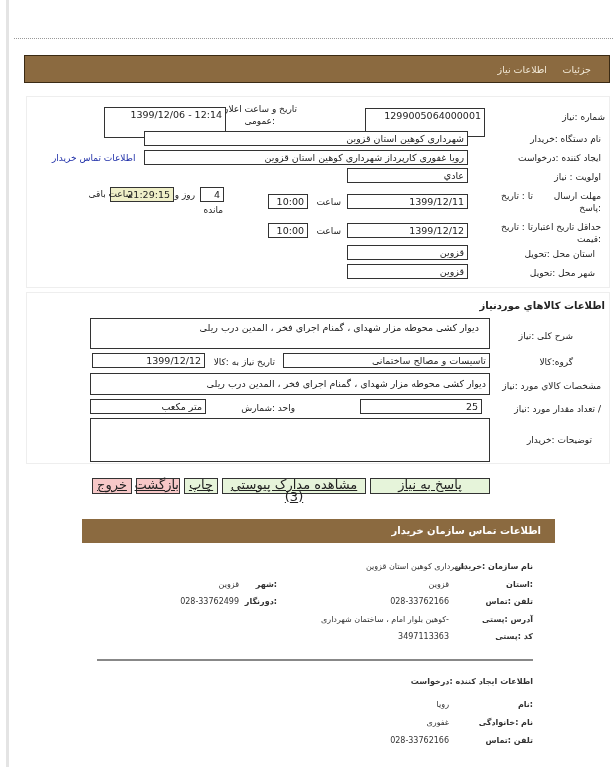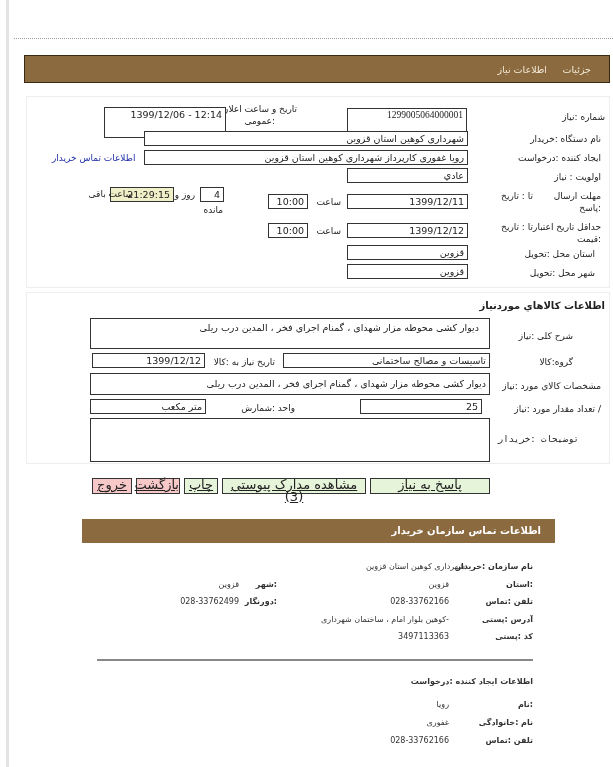--- a/index.html
+++ b/index.html
@@ -35,21 +35,21 @@
 <div class="dotline"></div>
 
 <div class="hdr">
   <span style="right:18px;">جزئیات</span>
   <span style="right:62px;">اطلاعات نیاز</span>
 </div>
 
 <div class="panel" style="left:26px; top:96px; width:584px; height:192px;"></div>
 
 <div class="lbl" style="right:8px; top:112px;">شماره :نیاز</div>
-<div class="box ltr" style="left:347px; top:108px; width:120px; height:29px;font-family:Liberation Serif, serif;">1299005064000001</div>
+<div class="box ltr" style="left:365px; top:108px; width:120px; height:29px;">1299005064000001</div>
 
 <div class="lbl" style="right:316px; top:104px;">تاریخ و ساعت اعلان</div>
 <div class="lbl" style="right:338px; top:116px;">:عمومی</div>
 <div class="box ltr" style="left:104px; top:107px; width:122px; height:31px;">1399/12/06 - 12:14</div>
 
 <div class="lbl" style="right:12px; top:134px;">نام دستگاه :خریدار</div>
 <div class="box" style="left:144px; top:131px; width:324px; height:15px;">شهرداری کوهین استان قزوین</div>
 
 <div class="lbl" style="right:12px; top:153px;">ایجاد کننده :درخواست</div>
 <div class="box" style="left:144px; top:150px; width:324px; height:15px;">رویا غفوری کارپرداز شهرداری کوهین استان قزوین</div>
@@ -97,21 +97,21 @@
 <div class="box ltr" style="left:92px; top:353px; width:113px; height:15px;">1399/12/12</div>
 
 <div class="lbl" style="right:12px; top:381px;">مشخصات کالاي مورد :نیاز</div>
 <div class="box" style="left:90px; top:373px; width:400px; height:22px; line-height:20px;">دیوار کشی محوطه مزار شهدای ، گمنام اجرای فخر ، المدین درب ریلی</div>
 
 <div class="lbl" style="right:12px; top:404px;">/ تعداد مقدار مورد :نیاز</div>
 <div class="box ltr" style="left:360px; top:399px; width:122px; height:15px;">25</div>
 <div class="lbl" style="right:318px; top:403px;">واحد :شمارش</div>
 <div class="box" style="left:90px; top:399px; width:116px; height:15px;">متر مکعب</div>
 
-<div class="lbl" style="right:34px; top:435px;font-family:Liberation Mono, monospace;">توضیحات :خریدار</div>
+<div class="lbl" style="right:21px; top:435px;">توضیحات :خریدار</div>
 <div class="box" style="left:90px; top:418px; width:400px; height:44px; padding-right:10px; line-height:14px;">
 </div>
 
 <div class="btn g" style="left:370px; top:478px; width:120px;"><span>پاسخ به نیاز</span></div>
 <div class="btn g" style="left:222px; top:478px; width:144px;"><span>مشاهده مدارک پیوستی (3)</span></div>
 <div class="btn g" style="left:184px; top:478px; width:34px;"><span>چاپ</span></div>
 <div class="btn r" style="left:136px; top:478px; width:44px;"><span>بازگشت</span></div>
 <div class="btn r" style="left:92px; top:478px; width:40px;"><span>خروج</span></div>
 
 <div class="sec2hdr">

